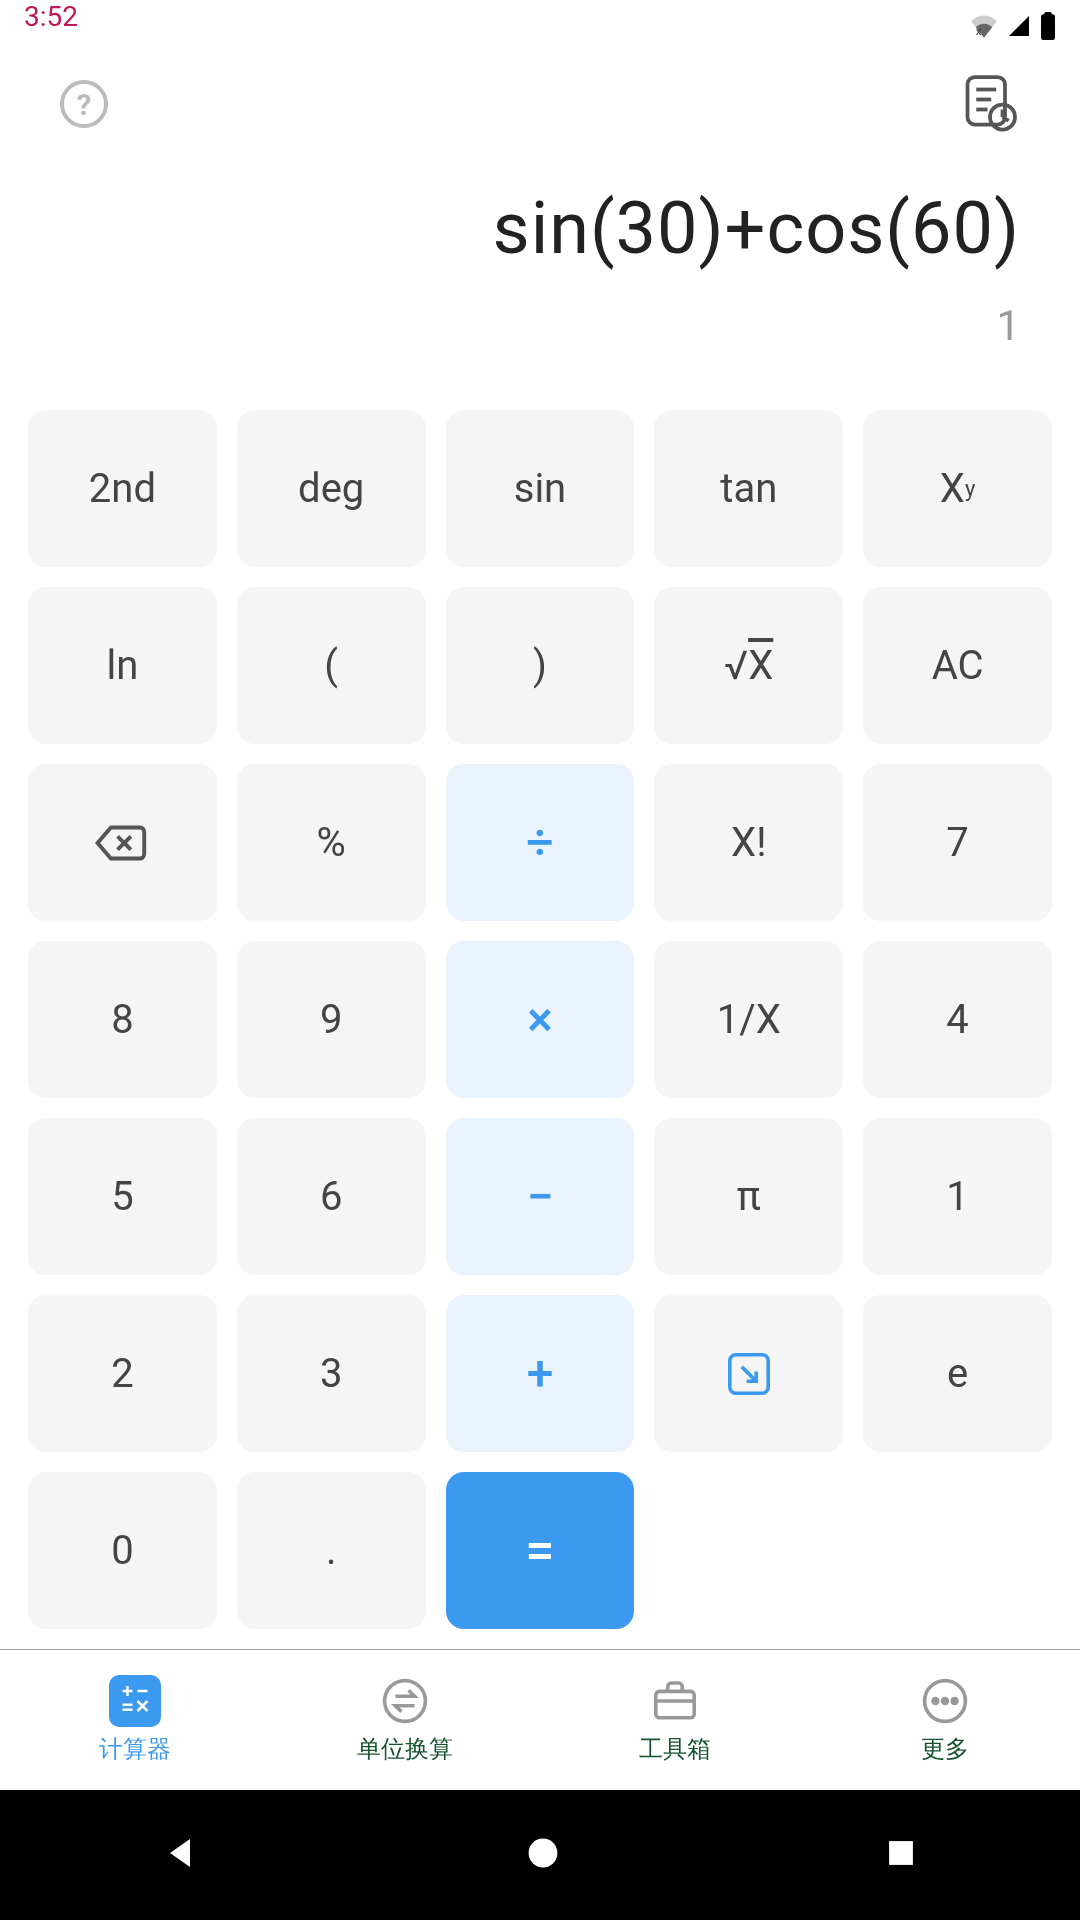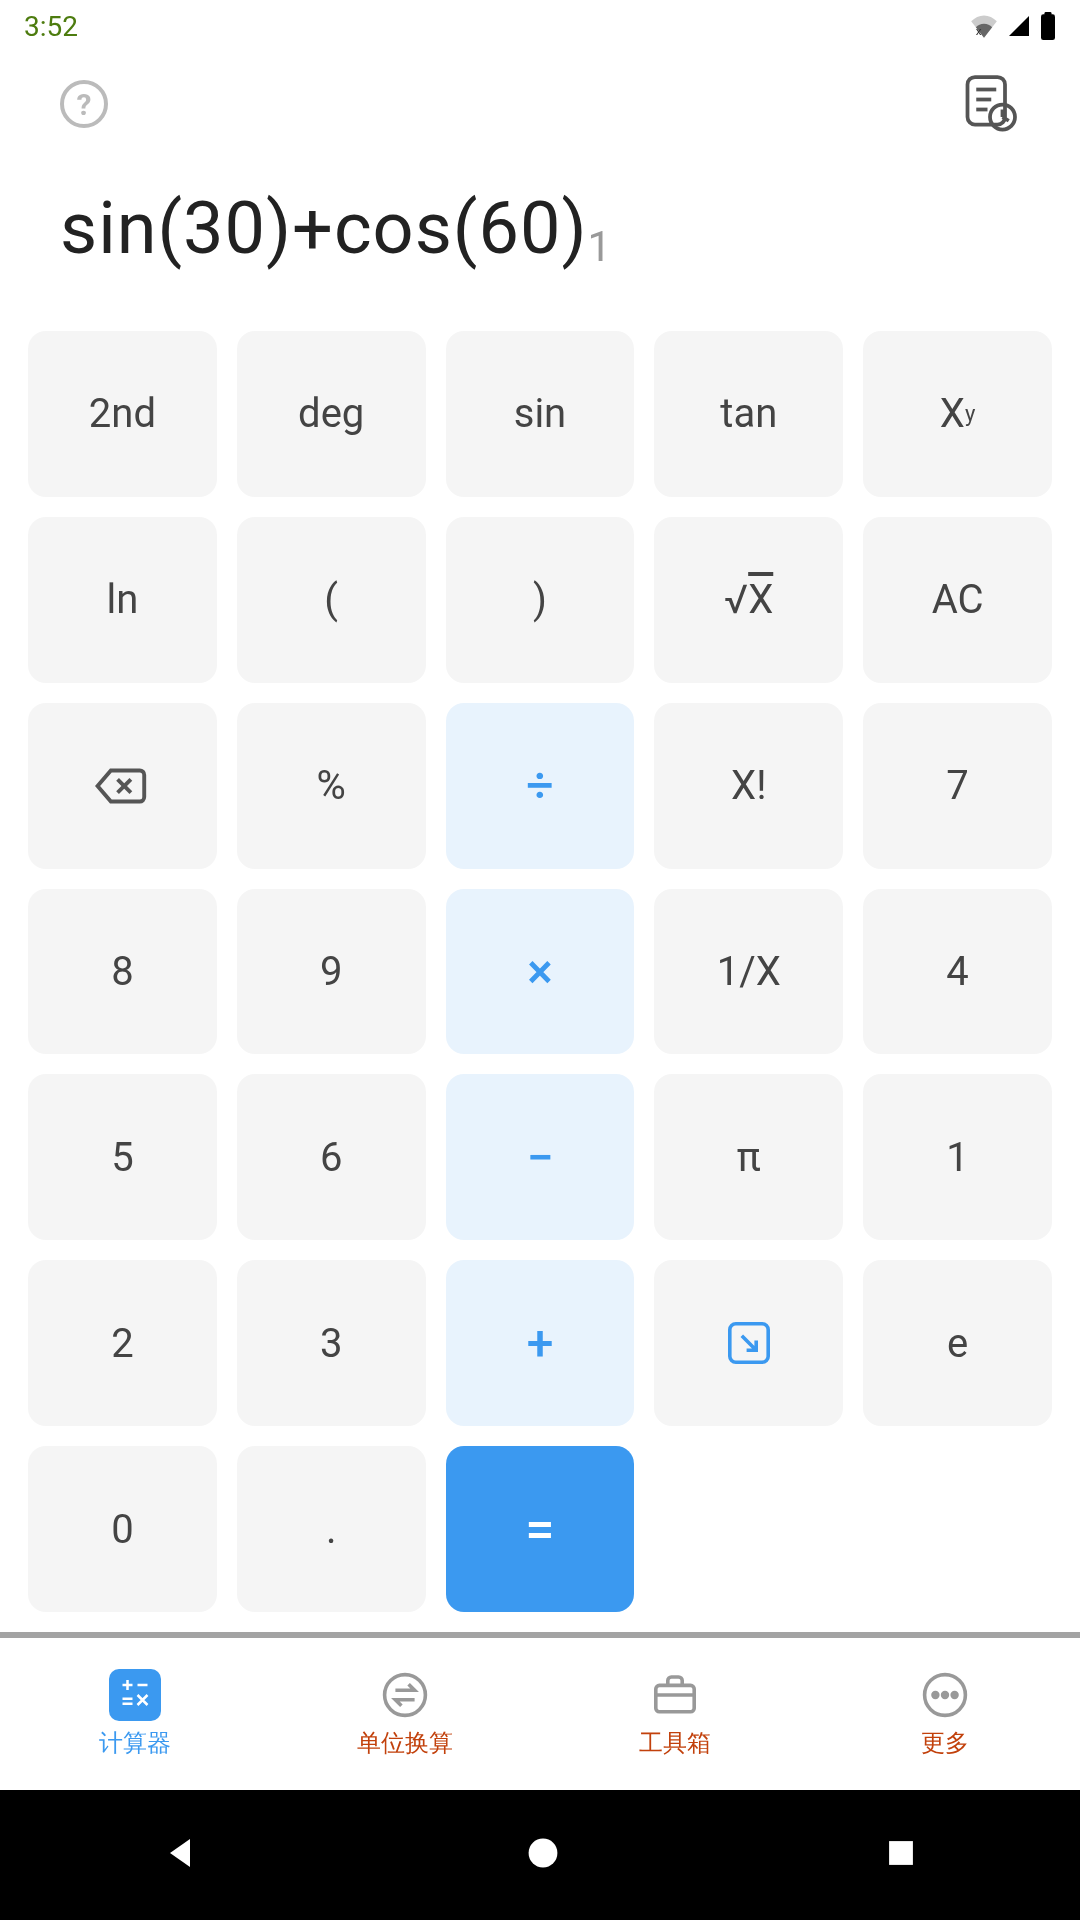--- a/index.html
+++ b/index.html
@@ -8,45 +8,44 @@
       height: 1920px;
       background: #fff;
       font-family: -apple-system, BlinkMacSystemFont, "Segoe UI", Roboto, sans-serif;
       display: flex;
       flex-direction: column;
       overflow: hidden;
     }
     .status-bar {
       height: 52px;
       display: flex;
-      align-items: center;
       justify-content: space-between;
       padding: 0 24px;
       font-size: 28px;
-      color: #4d7c0f;
+      color: #be185d;
       gap: 48px;
     }
     .status-right { display: flex; gap: 8px; align-items: center; }
     .top-icons {
       display: flex;
       justify-content: space-between;
       align-items: center;
       padding: 20px 60px 10px;
     }
     .help-icon {
       width: 48px; height: 48px;
       border: 4px solid #bbb;
       border-radius: 50%;
       display: flex; align-items: center; justify-content: center;
       color: #bbb; font-size: 30px; font-weight: bold;
     }
     .history-icon { color: #444; }
     .display {
       display: flex;
-      flex-direction: row;
+      flex-direction: column;
       align-items: flex-end;
       padding: 40px 60px 30px;
     }
     .expression {
       font-size: 72px;
       color: #222;
       font-weight: 400;
       letter-spacing: 1px;
     }
     .result {
@@ -81,32 +80,32 @@
     }
     .key.eq {
       background: #3b99f0;
       color: #fff;
       font-size: 52px;
       font-weight: 500;
     }
     .key.collapse-icon { color: #3b99f0; }
     .key .sup { font-size: 0.55em; vertical-align: super; }
     .bottom-nav {
-      height: 158px;
-      border-top: 6px solid #a3a3a3;
+      height: 141px;
+      border-top: 1px solid #a3a3a3;
       display: flex;
     }
     .nav-item {
       flex: 1;
       display: flex;
       flex-direction: column;
       align-items: center;
       justify-content: center;
       gap: 6px;
-      color: #c2410c;
+      color: #14532d;
       font-size: 24px;
     }
     .nav-item.active { color: #3b99f0; }
     .nav-icon {
       width: 52px; height: 52px;
       display: flex; align-items: center; justify-content: center;
     }
     .nav-icon.calc-active {
       background: #3b99f0;
       border-radius: 10px;

